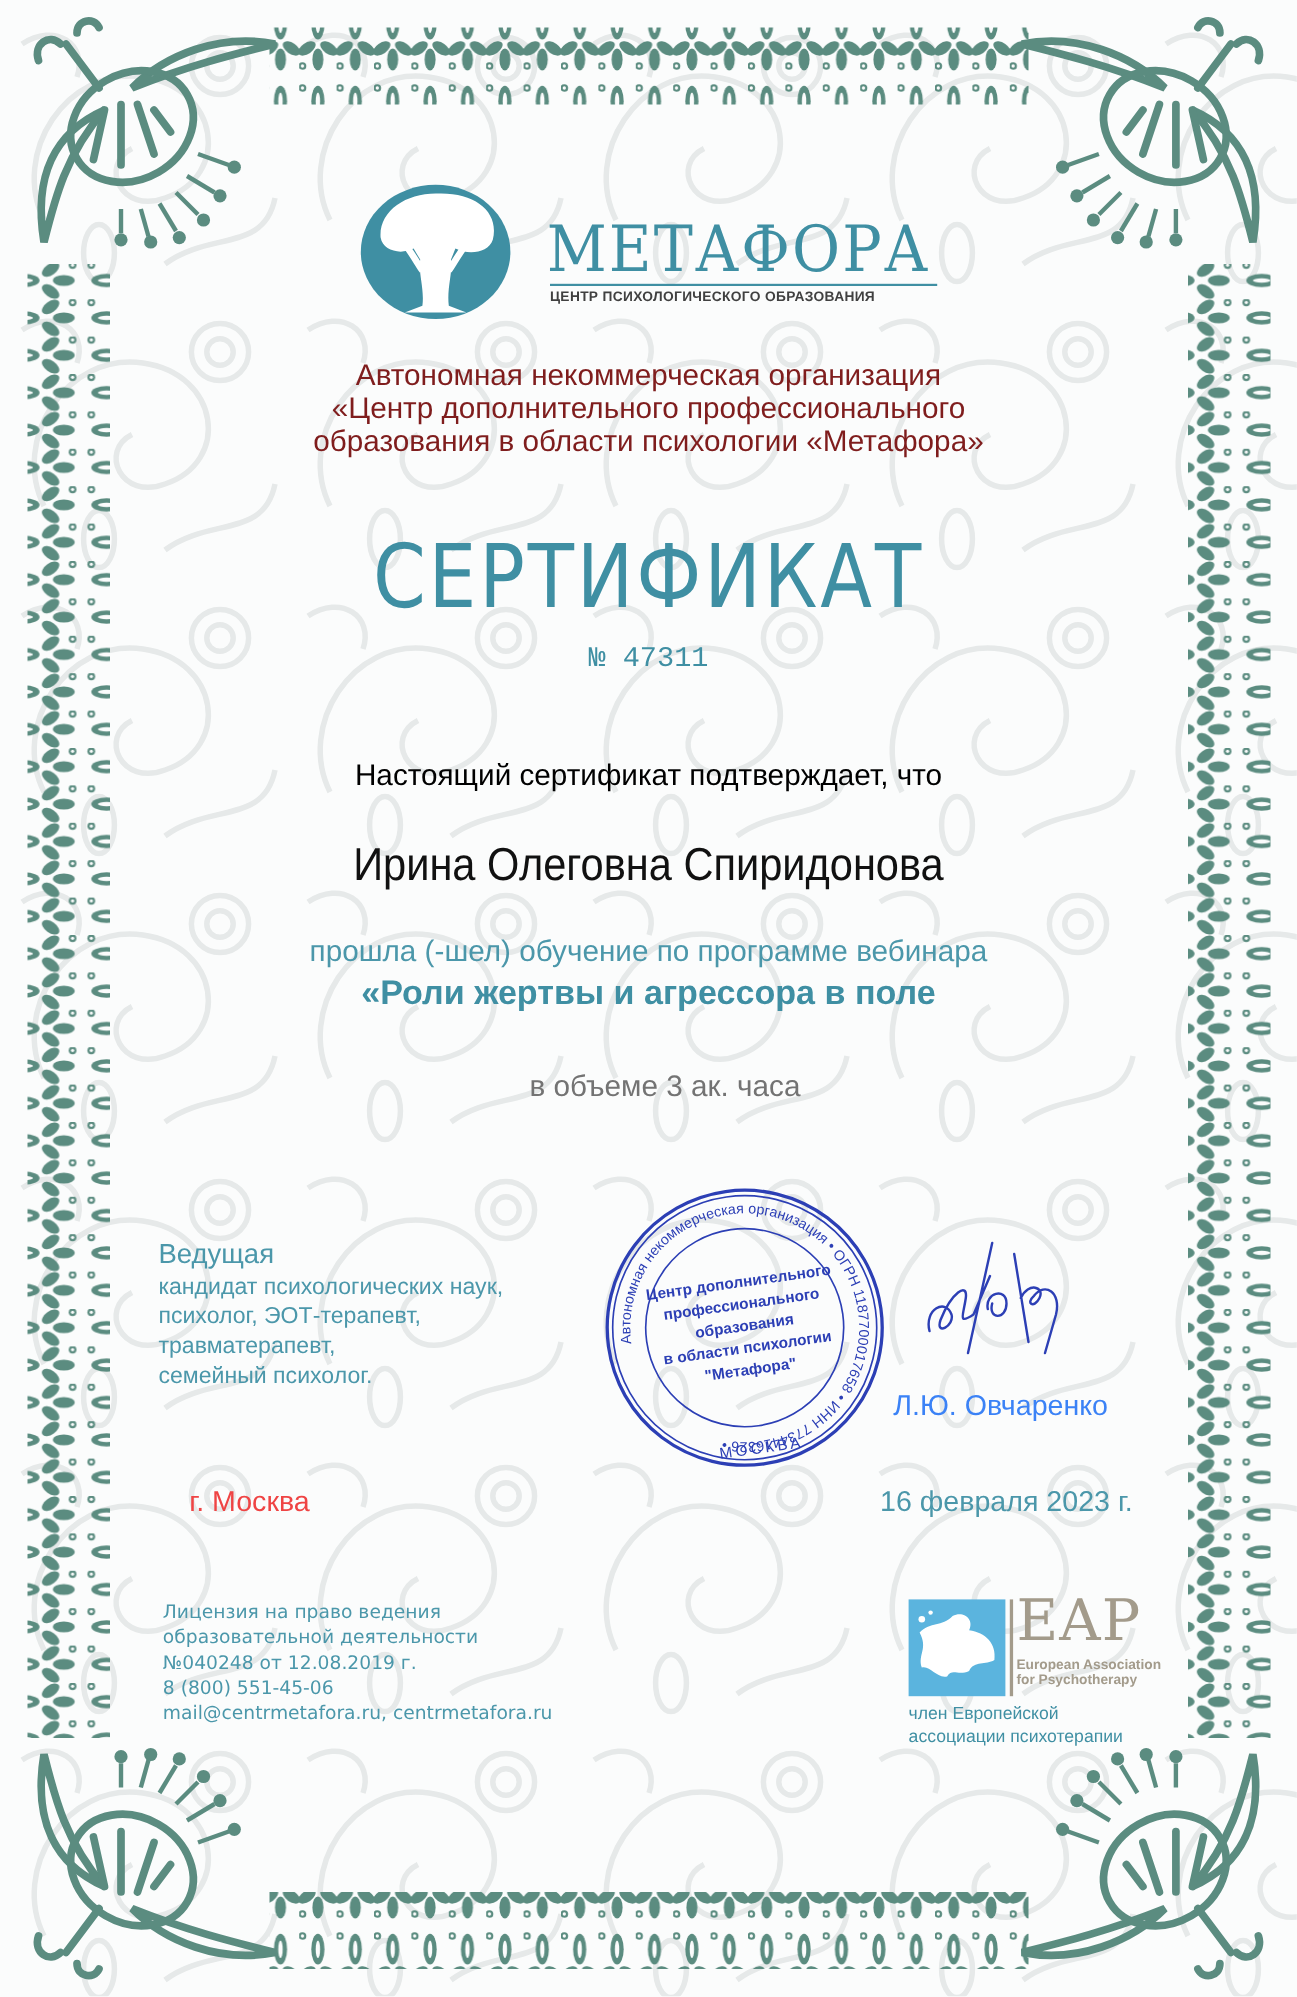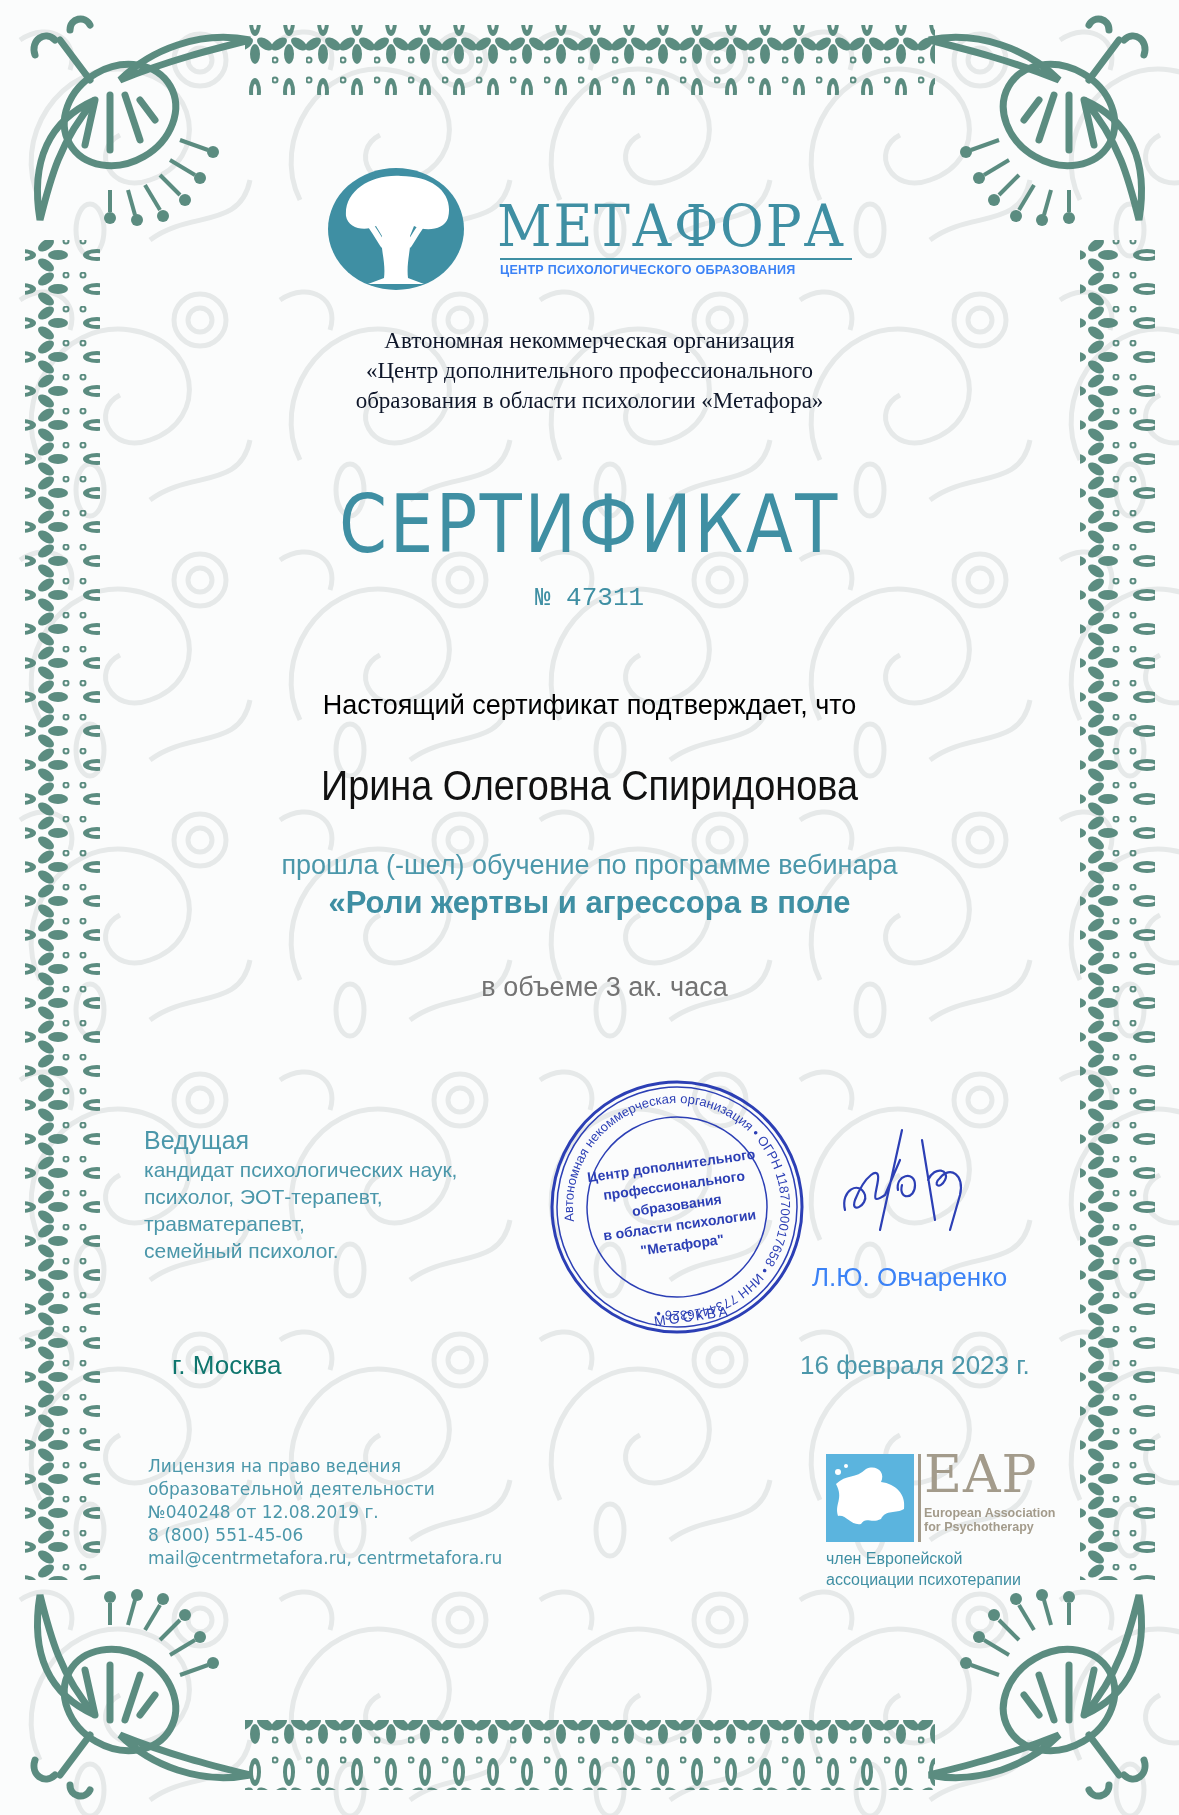--- a/index.html
+++ b/index.html
@@ -14,43 +14,43 @@
   .abs { position: absolute; }
   .center-line { position: absolute; left: 0; width: 1179px; text-align: center; white-space: nowrap; }
   .logo-word {
     position: absolute; left: 497px; top: 196px;
     font-family: "DejaVu Serif", serif; font-size: 58px; color: #3f8fa3;
     letter-spacing: 2px; line-height: 60px; transform: scaleX(0.92); transform-origin: left;
   }
   .logo-rule { position: absolute; left: 500px; top: 258px; width: 352px; height: 2px; background: #3f8fa3; }
   .logo-sub {
     position: absolute; left: 500px; top: 263px; width: 352px;
-    font-family: "Liberation Sans", sans-serif; font-weight: bold; font-size: 12.5px; color: #3b82f6;
+    font-family: "Liberation Sans", sans-serif; font-weight: bold; font-size: 12.5px; color: #404040;
     letter-spacing: 0.3px; white-space: nowrap;
   }
   .org {
-    font-family: Liberation Serif, serif; font-size: 23px; line-height: 30px; color: #0f172a;
+    font-family: Liberation Sans, sans-serif; font-size: 27px; line-height: 30px; color: #7f1d1d;
   }
   .title {
     font-family: "DejaVu Sans", sans-serif; font-size: 80px; color: #3f8fa3; letter-spacing: 3px;
     transform: scaleX(0.86);
   }
   .cert-no { font-family: Liberation Mono, monospace; font-size: 26px; color: #3f8fa3; }
   .confirm { font-family: "Liberation Sans", sans-serif; font-size: 27px; color: #000000; }
   .person { font-family: "Liberation Sans", sans-serif; font-size: 42px; color: #111; transform: scaleX(0.9); }
   .program-intro { font-family: "Liberation Sans", sans-serif; font-size: 27px; color: #4b97aa; }
   .program-title { font-family: "Liberation Sans", sans-serif; font-weight: bold; font-size: 31px; color: #3f8fa3; line-height: 42px; }
   .volume { font-family: "Liberation Sans", sans-serif; font-size: 27px; color: #737373; margin-left: 15px; }
 
   .lecturer { position: absolute; left: 144px; top: 1124px; color: #4b97aa; font-family: "Liberation Sans", sans-serif; }
   .lecturer .role { font-size: 25px; line-height: 32px; }
   .lecturer .cred { font-size: 21px; line-height: 27px; }
 
   .signer { position: absolute; left: 812px; top: 1262px; font-family: "Liberation Sans", sans-serif; font-size: 26px; color: #3b82f6; }
-  .city { position: absolute; left: 172px; top: 1350px; font-family: "Liberation Sans", sans-serif; font-size: 26px; color: #0f766e; }
+  .city { position: absolute; left: 172px; top: 1350px; font-family: "Liberation Sans", sans-serif; font-size: 26px; color: #ef4444; }
   .date { position: absolute; left: 800px; top: 1350px; font-family: "Liberation Sans", sans-serif; font-size: 26px; color: #4b97aa; }
 
   .license { position: absolute; left: 148px; top: 1455px; font-family: "DejaVu Sans", sans-serif; font-size: 17px; line-height: 23px; color: #4b97aa; }
   .eap-box { position: absolute; left: 826px; top: 1454px; width: 88px; height: 88px; background: #5bb4de; }
   .eap-divider { position: absolute; left: 918px; top: 1454px; width: 3px; height: 88px; background: #a39b8b; }
   .eap-letters { position: absolute; left: 924px; top: 1446px; font-family: "DejaVu Serif", serif; font-size: 52px; color: #a39b8b; letter-spacing: 1px; line-height: 56px; }
   .eap-full { position: absolute; left: 924px; top: 1506px; font-family: "Liberation Sans", sans-serif; font-weight: bold; font-size: 12.5px; line-height: 14px; color: #a39b8b; }
   .eap-member { position: absolute; left: 826px; top: 1548px; font-family: "Liberation Sans", sans-serif; font-size: 16px; line-height: 21px; color: #3f8fa3; }
 
   .stamp { position: absolute; left: 548px; top: 1078px; width: 258px; height: 258px; }

